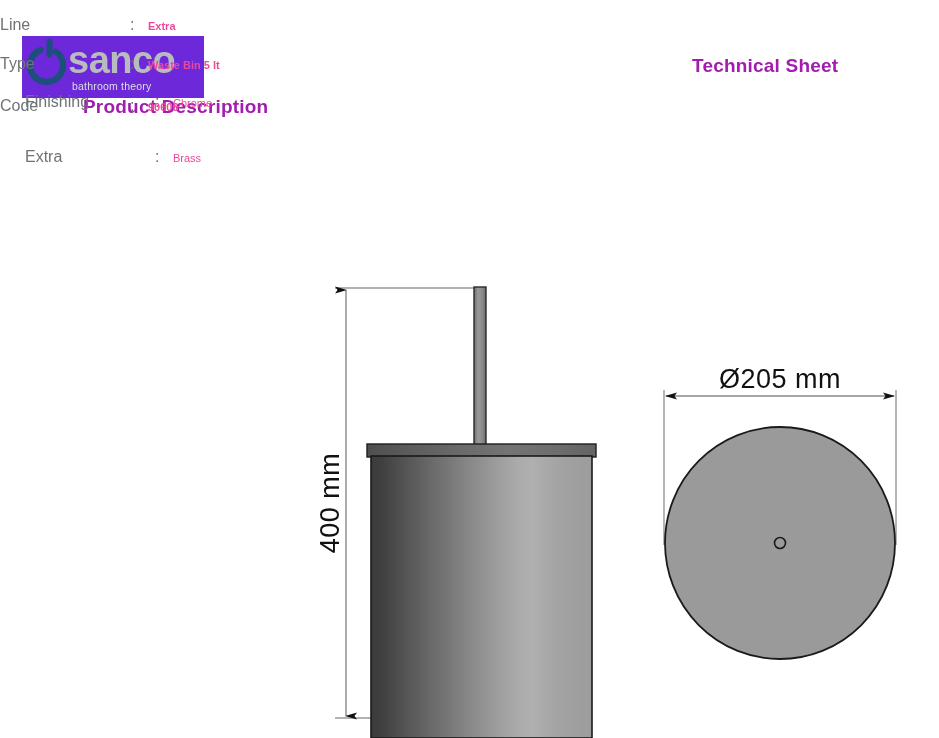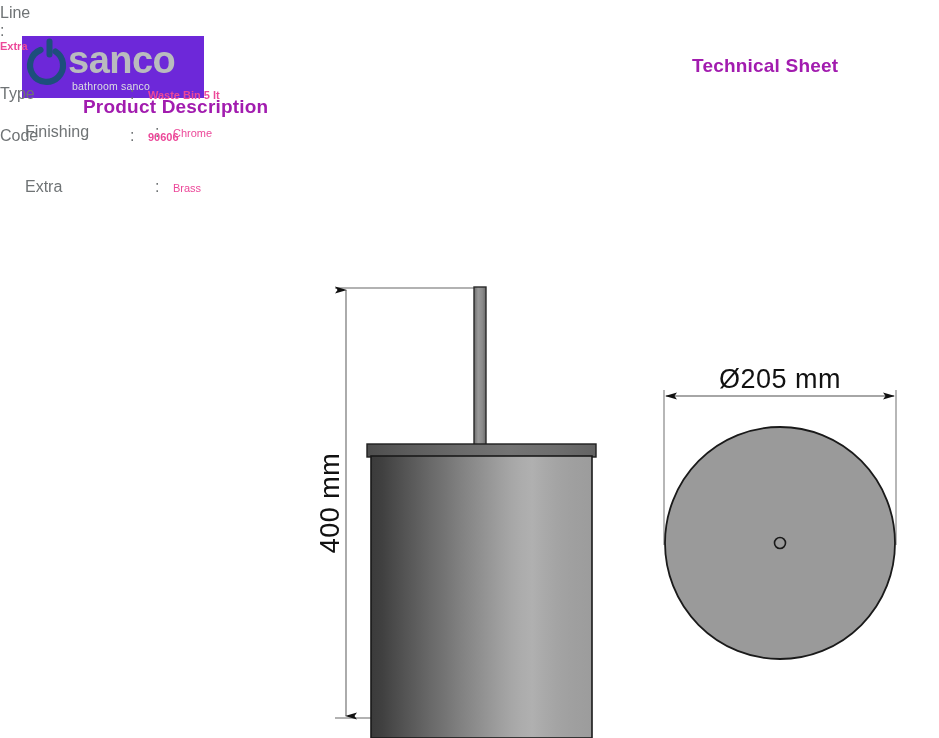--- a/index.html
+++ b/index.html
@@ -115,29 +115,29 @@
 
 <div id="sheet">
 
   <div id="logo-block">
     <svg id="logo-mark" viewBox="0 0 46 50">
       <path d="M24.5 3.5 L24.5 16.5" stroke="#1d4f7c" stroke-width="6" stroke-linecap="round" fill="none"></path>
       <path d="M30.5 13.5
                A 16.5 16.5 0 1 1 15.5 12.0" stroke="#1d4f7c" stroke-width="6.2" fill="none" stroke-linecap="round"></path>
     </svg>
     <div id="logo-wordmark">sanco</div>
-    <div id="logo-tagline">bathroom sanco</div>
+    <div id="logo-tagline">bathroom theory</div>
   </div>
 
   <div class="heading" id="technical-sheet-heading">Technical Sheet</div>
 
   <div class="heading" id="product-description-heading">Product Description</div>
 
   <div id="spec-left">
-    <div class="spec-row spec-left-row" style="position:relative; top:4px;flex-direction:column;">
+    <div class="spec-row spec-left-row" style="position:relative; top:16px;">
       <span class="spec-label">Line</span>
       <span class="spec-colon">:</span>
       <span class="spec-value">Extra</span>
     </div>
     <div class="spec-row spec-left-row" style="position:relative; top:24px;">
       <span class="spec-label">Type</span>
       <span class="spec-colon">:</span>
       <span class="spec-value">Waste Bin 5 lt</span>
     </div>
     <div class="spec-row spec-left-row" style="position:relative; top:35px;">

